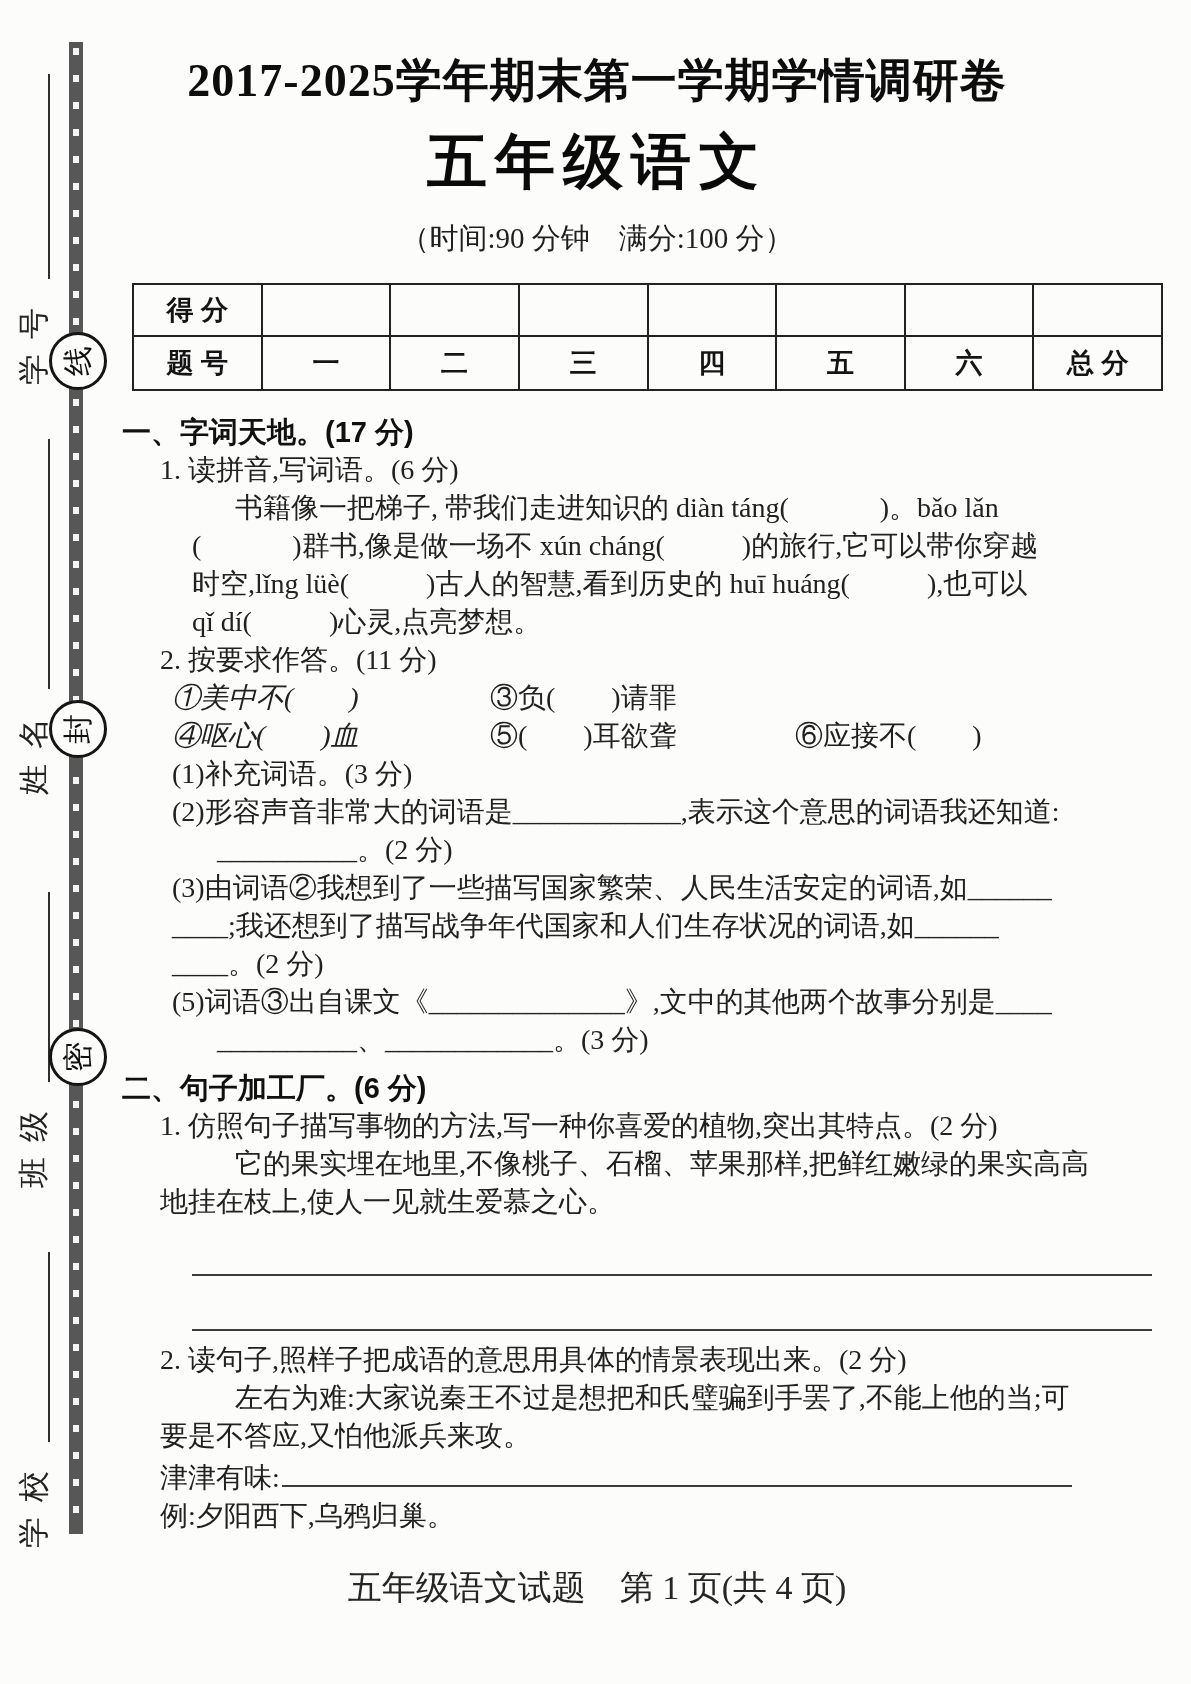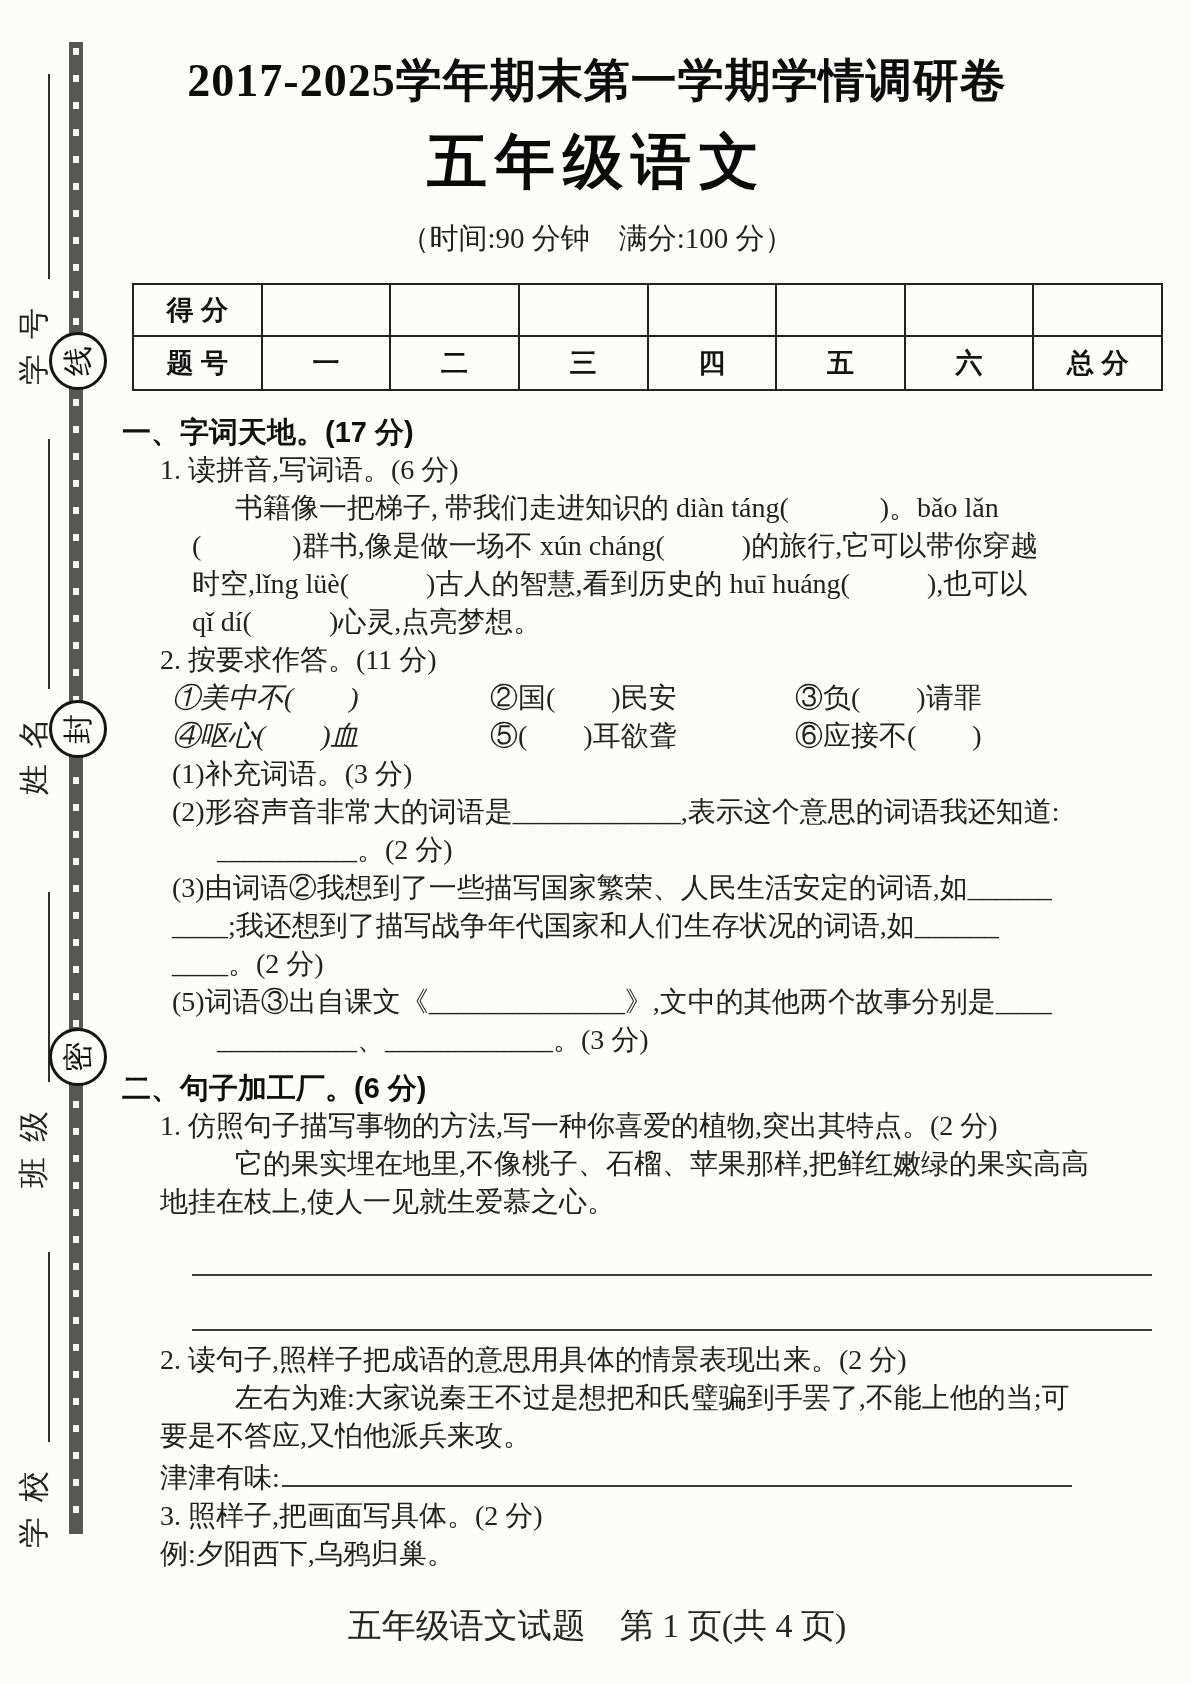--- a/index.html
+++ b/index.html
@@ -126,21 +126,20 @@
     <div class="lines">
       <div class="sec">一、字词天地。(17 分)</div>
       <div class="ind-num">1. 读拼音,写词语。(6 分)</div>
       <div class="ind-first">书籍像一把梯子, 带我们走进知识的 diàn táng(             )。bǎo lǎn</div>
       <div class="ind-cont">(             )群书,像是做一场不 xún cháng(           )的旅行,它可以带你穿越</div>
       <div class="ind-cont">时空,lǐng lüè(           )古人的智慧,看到历史的 huī huáng(           ),也可以</div>
       <div class="ind-cont">qǐ dí(           )心灵,点亮梦想。</div>
       <div class="ind-num">2. 按要求作答。(11 分)</div>
       <div class="idiom-row">
         <span>①美中不(　　)</span>
-        <span>②国(　　)民安</span>
         <span>③负(　　)请罪</span>
       </div>
       <div class="idiom-row">
         <span>④呕心(　　)血</span>
         <span>⑤(　　)耳欲聋</span>
         <span>⑥应接不(　　)</span>
       </div>
       <div class="ind-sub">(1)补充词语。(3 分)</div>
       <div class="ind-sub">(2)形容声音非常大的词语是____________,表示这个意思的词语我还知道:</div>
       <div class="ind-subcont">__________。(2 分)</div>
@@ -156,20 +155,19 @@
       <div class="ind-num">地挂在枝上,使人一见就生爱慕之心。</div>
       <div class="answer-line"></div>
       <div class="answer-line"></div>
       <div class="ind-num mt">2. 读句子,照样子把成语的意思用具体的情景表现出来。(2 分)</div>
       <div class="ind-first">左右为难:大家说秦王不过是想把和氏璧骗到手罢了,不能上他的当;可</div>
       <div class="ind-num">要是不答应,又怕他派兵来攻。</div>
       <div class="jin ind-num">
         <span>津津有味:</span>
         <span class="fill"></span>
       </div>
-      <div class="ind-num">3. 照样子,把画面写具体。(2 分)</div>
       <div class="ind-num">例:夕阳西下,乌鸦归巢。</div>
     </div>
 
     <footer class="footer">五年级语文试题　第 1 页(共 4 页)</footer>
 
   </main>
 </div>
 
 </body></html>

